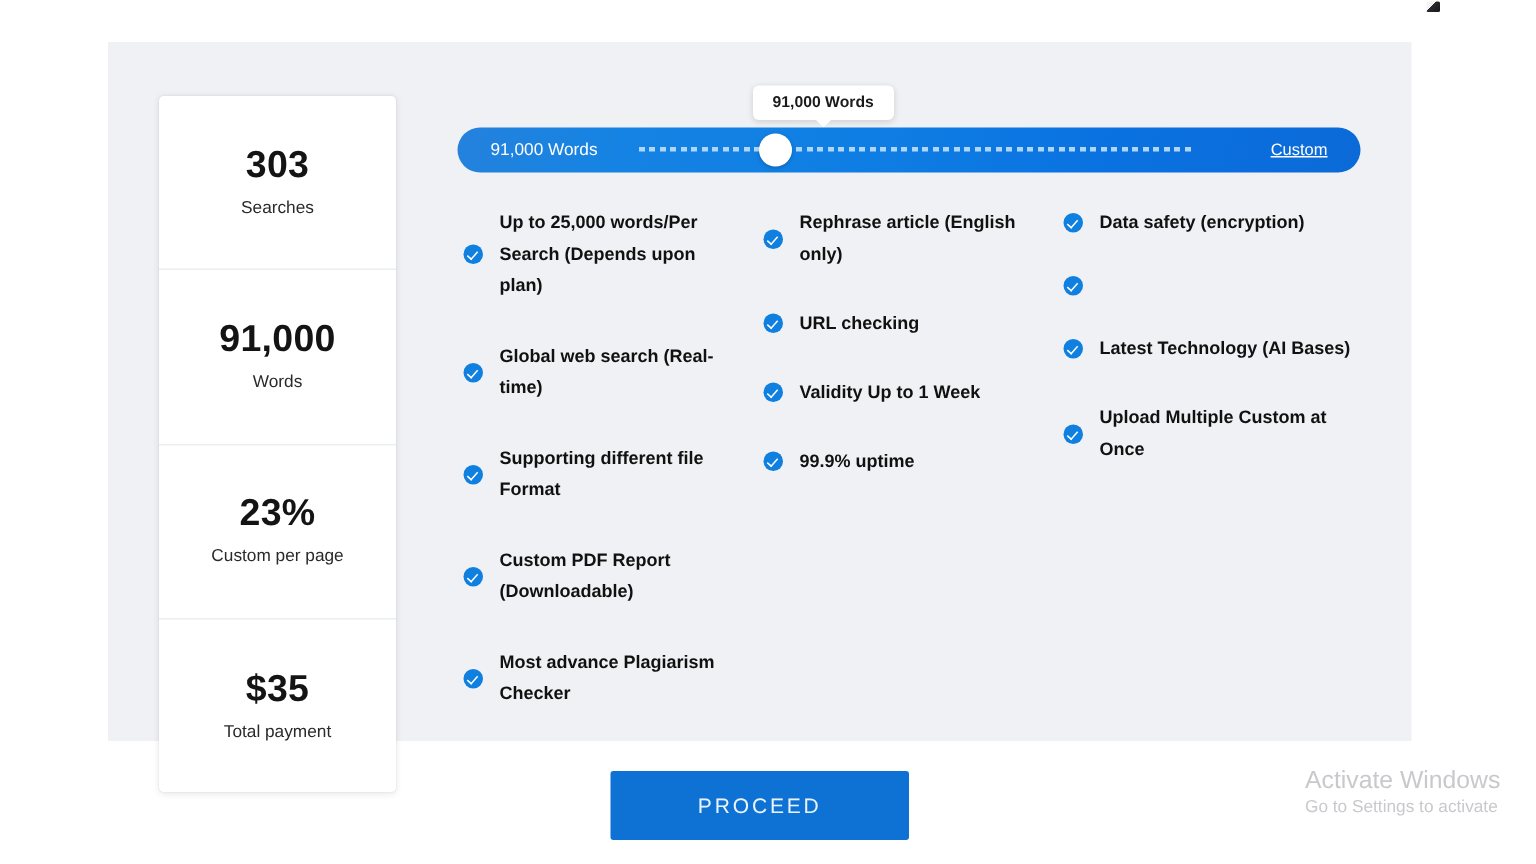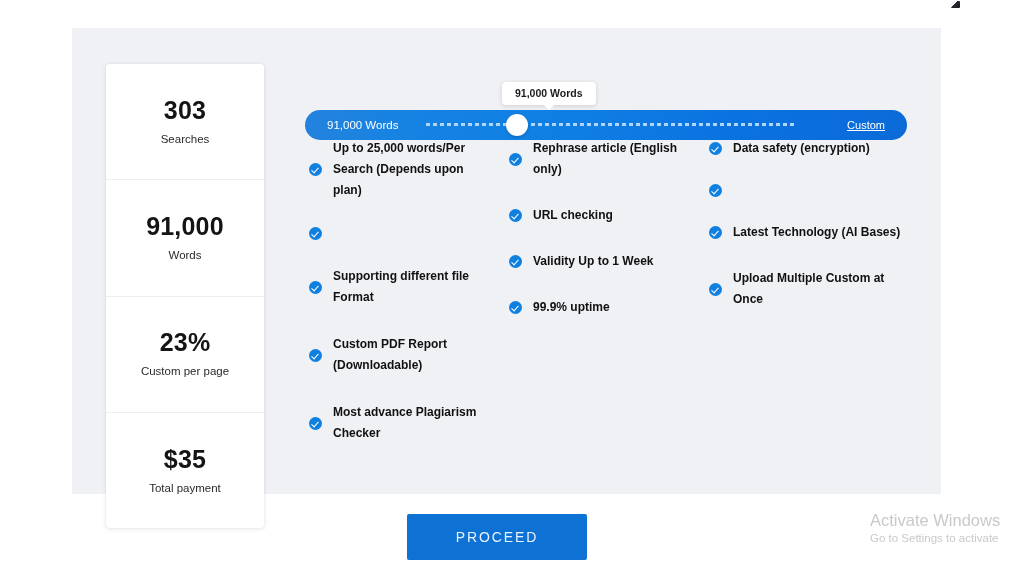--- a/index.html
+++ b/index.html
@@ -71,21 +71,21 @@
   .stat-label {
     font-size: 11.5px;
     color: #2a2a2a;
     line-height: 1;
   }
 
   
   .slider-wrap {
     position: absolute;
     left: 233px;
-    top: 54px;
+    top: 29px;
     width: 602px;
     height: 80px;
   }
   .slider-tooltip {
     position: absolute;
     left: 197px;
     top: 0px;
     background: #ffffff;
     border-radius: 4px;
     padding: 5px 13px 6px 13px;
@@ -198,21 +198,21 @@
     line-height: 21px;
     max-width: 160px;
   }
   .feat-col.col3 .feat-text { max-width: 175px; }
 
   
   .proceed-btn {
     position: absolute;
     left: 407px;
     top: 514px;
-    width: 180px;
+    width: 199px;
     height: 46px;
     background: #0d72d4;
     border: none;
     border-radius: 2px;
     color: #eaf3fc;
     font-size: 14px;
     font-family: "Liberation Sans", sans-serif;
     letter-spacing: 1.9px;
     cursor: pointer;
   }
@@ -268,20 +268,21 @@
 
   <div class="features">
 
     <div class="feat-col col1">
       <div class="feat-item">
         <span class="check-icon"></span>
         <span class="feat-text">Up to 25,000 words/Per Search (Depends upon plan)</span>
       </div>
       <div class="feat-item">
         <span class="check-icon"></span>
+        <span class="feat-text">Global web search (Real-time)</span>
       </div>
       <div class="feat-item">
         <span class="check-icon"></span>
         <span class="feat-text">Supporting different file Format</span>
       </div>
       <div class="feat-item">
         <span class="check-icon"></span>
         <span class="feat-text">Custom PDF Report (Downloadable)</span>
       </div>
       <div class="feat-item">

